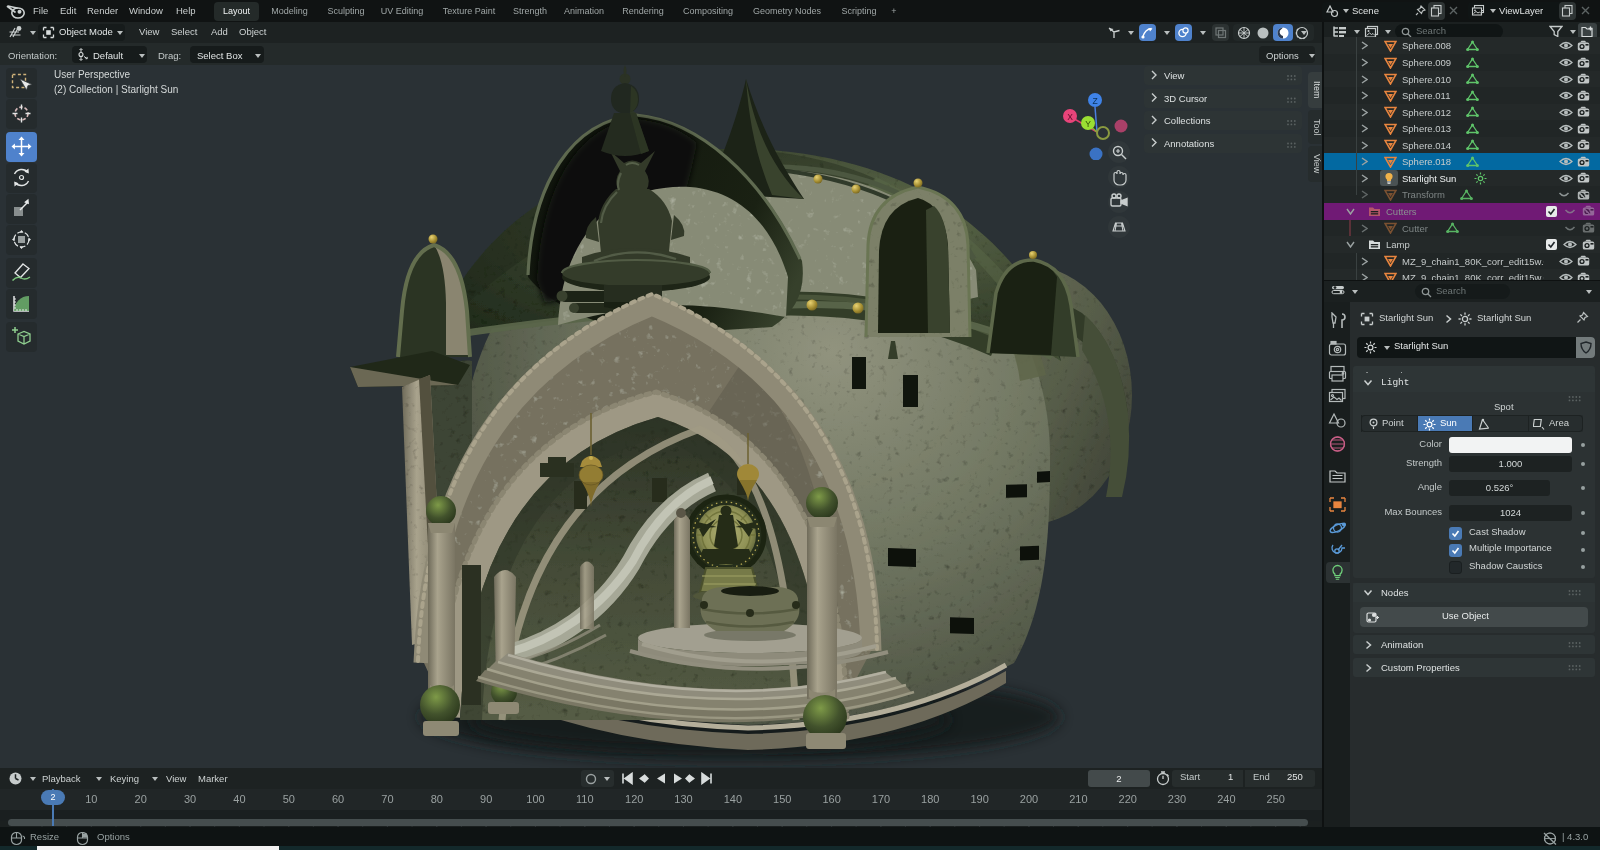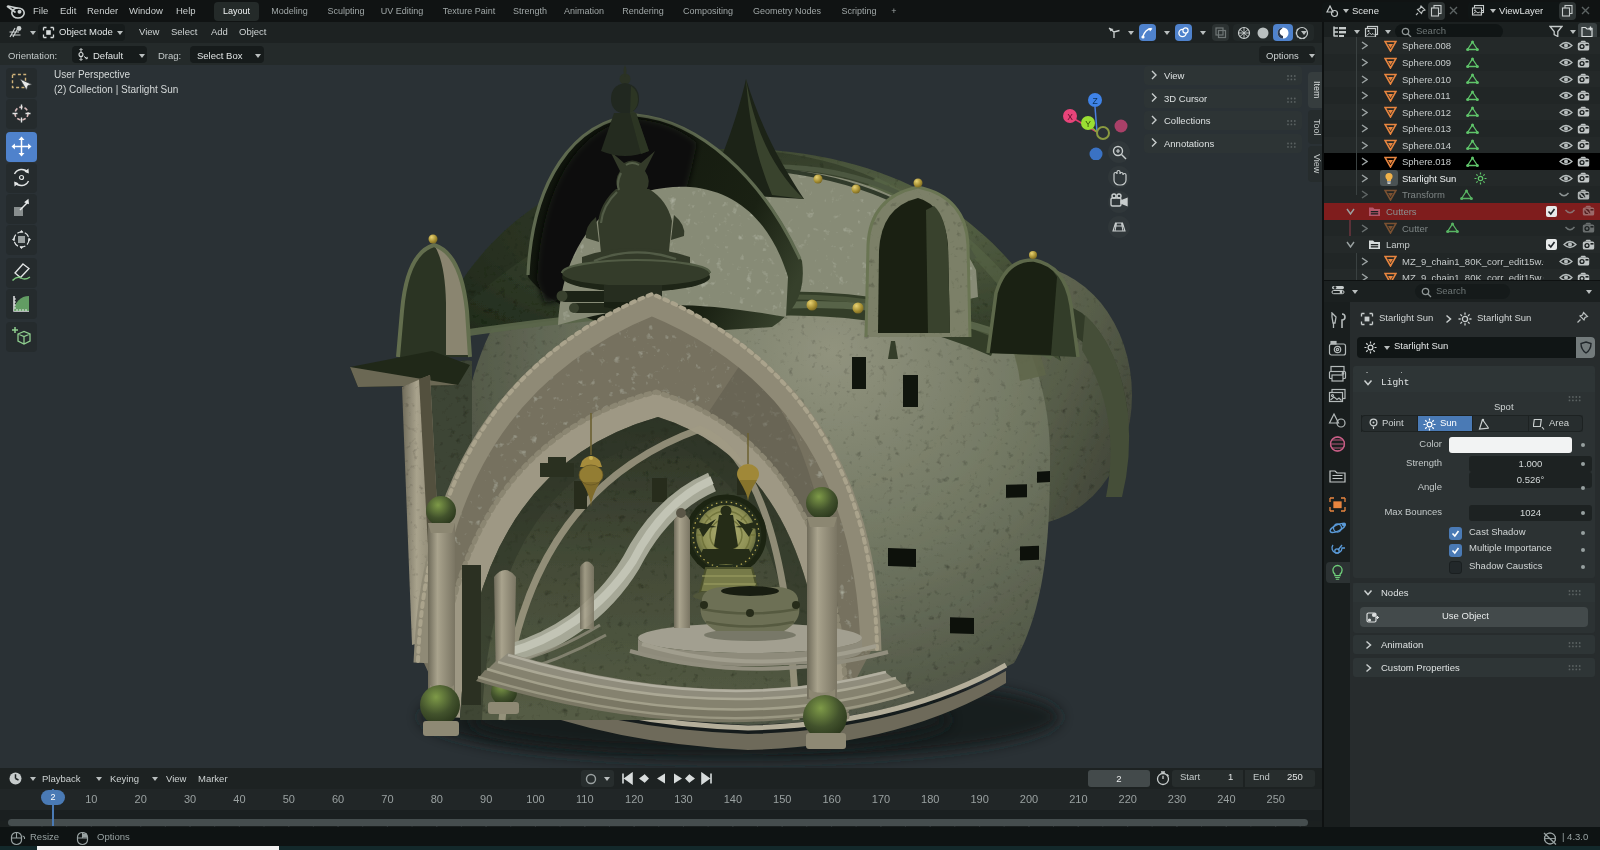--- a/index.html
+++ b/index.html
@@ -27,21 +27,21 @@
   .ntab { position:absolute; background:#262c2d; color:#c3c8c8; font-size:9px; border-radius:4px 0 0 4px; writing-mode:vertical-rl; text-align:center; width:14px; }
   
   #outliner { position:absolute; left:1324px; top:22px; width:276px; height:258px; background:#212626; overflow:hidden; }
   #outliner-head { position:absolute; left:0; top:0; width:276px; height:21px; background:#1b2020; }
   .orow { position:absolute; left:0; width:276px; height:17px; font-size:9.5px; color:#c6cbcb; line-height:17px; }
   
   #props { position:absolute; left:1324px; top:281px; width:276px; height:546px; background:#272c2d; }
   #ptabs { position:absolute; left:0; top:0; width:26px; height:546px; background:#191e1e; }
   #pmain { position:absolute; left:0; top:0; width:276px; height:546px; }
   .phead { position:absolute; left:29px; width:242px; height:19px; background:#2e3536; border-radius:3px; color:#dde1e1; font-size:9.5px; line-height:19px; }
-  .pfield { position:absolute; background:#1d2222; border-radius:3px; color:#d4d9d9; font-size:9.5px; text-align:center;margin-left:20px; }
+  .pfield { position:absolute; background:#1d2222; border-radius:3px; color:#d4d9d9; font-size:9.5px; text-align:center; }
   .plabel { position:absolute; color:#c3c9c9; font-size:9.5px; text-align:right; }
   
   #timeline { position:absolute; left:0; top:768px; width:1322px; height:59px; background:#1b2020; }
   
   #status { position:absolute; left:0; top:827px; width:1600px; height:23px; background:#0e1313; color:#98a2a2; font-size:9.5px; }
 </style>
 </head>
 <body>
 <div id="root">
   <div id="topbar">
@@ -830,21 +830,21 @@
           <circle cx="7" cy="5.5" r="2" fill="#b6bcbc"></circle>
         </svg>
         <svg class="abs" style="left:253px;top:2.5px;opacity:1.0" width="13" height="12" viewBox="0 0 13 12">
           <rect x="0.8" y="2.5" width="11.4" height="8" rx="1.6" fill="#c0c5c5"></rect>
           <circle cx="5" cy="6.5" r="2.6" fill="#1b2020"></circle>
           <circle cx="5" cy="6.5" r="1.2" fill="#c0c5c5"></circle>
           <rect x="8.5" y="4" width="3" height="1.6" fill="#1b2020"></rect>
           <path d="M3 2.5 L4.5 0.8 H8 L9.5 2.5 Z" fill="#c0c5c5"></path>
         </svg>
       </div>
-<div class="orow" style="top:131.2px;background:#000000">
+<div class="orow" style="top:131.2px;background:#0369a1">
         <div class="abs" style="left:32px;top:0;width:1px;height:17px;background:#3a4141"></div>
         <svg class="abs" style="left:37px;top:4px;opacity:1.0" width="7" height="9" viewBox="0 0 7 9">
           <path d="M1 1 L6 4.5 L1 8" fill="none" stroke="#9ba2a2" stroke-width="1.4"></path>
         </svg>
         <svg class="abs" style="left:60px;top:2.5px;opacity:1.0" width="13" height="12" viewBox="0 0 13 12">
           <path d="M1 1.5 H12 L6.5 11 Z" fill="none" stroke="#e8853f" stroke-width="1.6"></path>
           <path d="M4 4 H9 L6.5 8 Z" fill="#e8853f"></path>
         </svg>
         <span class="abs" style="left:78px">Sphere.018</span>
         <svg class="abs" style="left:142px;top:2.5px;opacity:1.0" width="13" height="12" viewBox="0 0 13 12">
@@ -916,21 +916,21 @@
         <svg class="abs" style="left:253px;top:2.5px;opacity:0.9" width="13" height="12" viewBox="0 0 13 12">
           <rect x="0.8" y="2.5" width="11.4" height="8" rx="1.6" fill="#c0c5c5"></rect>
           <circle cx="5" cy="6.5" r="2.6" fill="#1b2020"></circle>
           <circle cx="5" cy="6.5" r="1.2" fill="#c0c5c5"></circle>
           <rect x="8.5" y="4" width="3" height="1.6" fill="#1b2020"></rect>
           <path d="M3 2.5 L4.5 0.8 H8 L9.5 2.5 Z" fill="#c0c5c5"></path>
           <path d="M3.5 4 L8 8.5" stroke="#1b2020" stroke-width="1.6"></path>
           <path d="M3 4.5 L7.5 9" stroke="#c0c5c5" stroke-width="1.1"></path>
         </svg>
       </div>
-<div class="orow" style="top:180.9px;background:#7f1d1d;color:#8a9191">
+<div class="orow" style="top:180.9px;background:#701a75;color:#8a9191">
         <svg class="abs" style="left:22px;top:5px;opacity:1.0" width="9" height="7" viewBox="0 0 9 7">
           <path d="M1 1 L4.5 6 L8 1" fill="none" stroke="#9ba2a2" stroke-width="1.4"></path>
         </svg>
         <svg class="abs" style="left:44px;top:3px;opacity:1.0" width="13" height="11" viewBox="0 0 13 11">
           <path d="M1 1.5 H5 L6.5 3 H12 V10 H1 Z" fill="#b5566a"></path>
           <rect x="2.8" y="5" width="7.4" height="1.3" fill="#1b2020"></rect>
           <rect x="2.8" y="7.2" width="7.4" height="1.3" fill="#1b2020"></rect>
         </svg>
         <span class="abs" style="left:62px">Cutters</span>
         <div class="abs" style="left:222px;top:3px;width:11px;height:11px;background:#e8eaea;border-radius:2px"></div>
@@ -1209,21 +1209,21 @@
           <path d="M9 9 L11 11.5" stroke="#c9cece" stroke-width="1.2"></path>
         </svg>
 <span class="abs" style="left:225px;top:136px;font-size:9.5px;color:#cfd4d4">Area</span>
 <div class="plabel" style="left:0;top:157px;width:118px">Color</div>
 <div class="abs" style="left:125px;top:156px;width:123px;height:16px;background:#f2f3f3;border-radius:3px"></div>
 <div class="abs" style="left:257px;top:162px;width:4px;height:4px;border-radius:2px;background:#97a0a0"></div>
 <div class="plabel" style="left:0;top:176px;width:118px">Strength</div>
 <div class="pfield" style="left:125px;top:175px;width:123px;height:16px;line-height:16px">1.000</div>
 <div class="abs" style="left:257px;top:181px;width:4px;height:4px;border-radius:2px;background:#97a0a0"></div>
 <div class="plabel" style="left:0;top:200px;width:118px">Angle</div>
-<div class="pfield" style="left:125px;top:191px;width:123px;height:16px;line-height:16px">0.526°</div>
+<div class="pfield" style="left:125px;top:199px;width:101px;height:16px;line-height:16px">0.526°</div>
 <div class="abs" style="left:257px;top:205px;width:4px;height:4px;border-radius:2px;background:#97a0a0"></div>
 <div class="plabel" style="left:0;top:225px;width:118px">Max Bounces</div>
 <div class="pfield" style="left:125px;top:224px;width:123px;height:16px;line-height:16px">1024</div>
 <div class="abs" style="left:257px;top:230px;width:4px;height:4px;border-radius:2px;background:#97a0a0"></div>
 <div class="abs" style="left:125px;top:246px;width:13px;height:13px;background:#4a7ab5;border-radius:3px"></div>
         <svg class="abs" style="left:127px;top:248px" width="9" height="9" viewBox="0 0 9 9">
           <path d="M1.5 4.5 L3.8 7 L7.5 2" fill="none" stroke="#fff" stroke-width="1.6"></path>
         </svg>
         <span class="abs" style="left:145px;top:245px;font-size:9.5px;color:#d2d6d6">Cast Shadow</span>
         <div class="abs" style="left:257px;top:250px;width:4px;height:4px;border-radius:2px;background:#97a0a0"></div>

